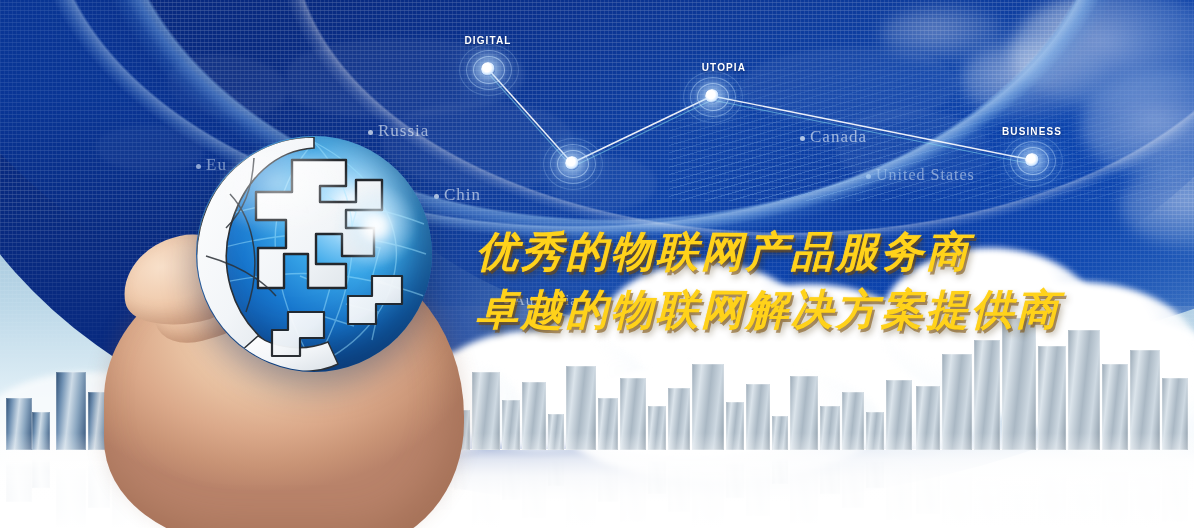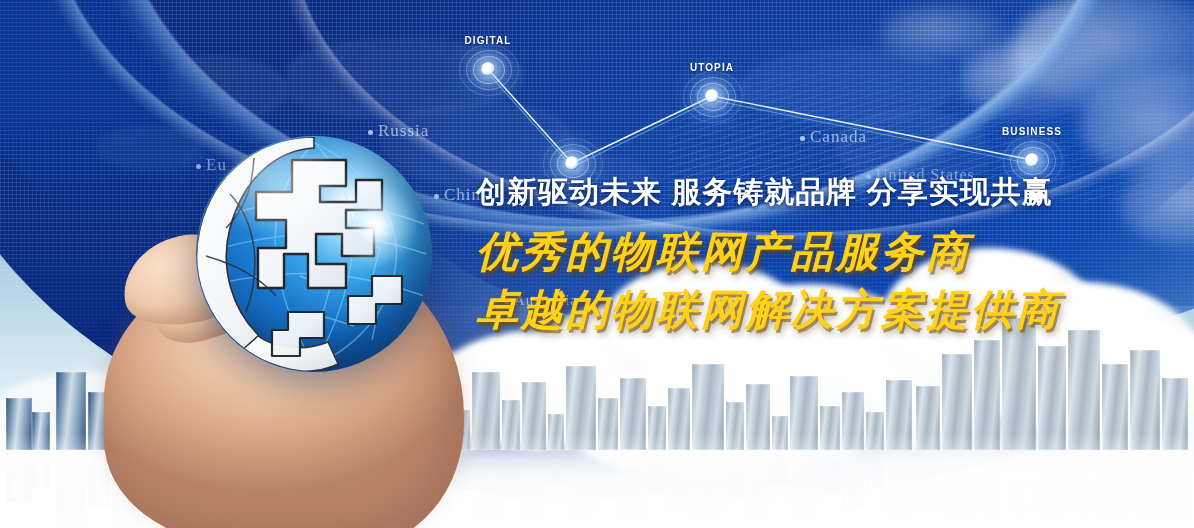--- a/index.html
+++ b/index.html
@@ -310,21 +310,21 @@
         <div class="ring r2"></div>
         <div class="ring r1"></div>
         <div class="core"></div>
         <div class="lbl" style="left: -34px; top: -34px; width: 68px; text-align: center;">DIGITAL</div>
       </div>
       <div class="node" style="left: 712px; top: 96px;">
         <div class="ring r3"></div>
         <div class="ring r2"></div>
         <div class="ring r1"></div>
         <div class="core"></div>
-        <div class="lbl" style="left: -34px; top: -34px; width: 68px; text-align: center;">UTOPIA</div>
+        <div class="lbl" style="left: -34px; top: -34px; width: 68px; text-align: right;">UTOPIA</div>
       </div>
       <div class="node" style="left: 1032px; top: 160px;">
         <div class="ring r3"></div>
         <div class="ring r2"></div>
         <div class="ring r1"></div>
         <div class="core"></div>
         <div class="lbl" style="left: -34px; top: -34px; width: 68px; text-align: center;">BUSINESS</div>
       </div>
       <div class="node" style="left: 572px; top: 163px;">
         <div class="ring r3"></div>
@@ -483,20 +483,19 @@
           <path d="M34 58 C60 86 66 132 50 176"></path>
           <path d="M10 120 C38 128 62 140 80 160"></path>
           <path d="M58 22 C56 54 48 74 30 92"></path>
         </g>
       </g>
     </svg>
     <div class="globe-gloss"></div>
     <div class="globe-flare"></div>
   </div>
 
-  <div class="headline">创新驱动未来  服务铸就品牌  分享实现共赢</div>
 
   <div class="sub sub1">优秀的物联网产品服务商</div>
 
   <div class="sub sub2">卓越的物联网解决方案提供商</div>
 
 
 </div>
 
 </body></html>

